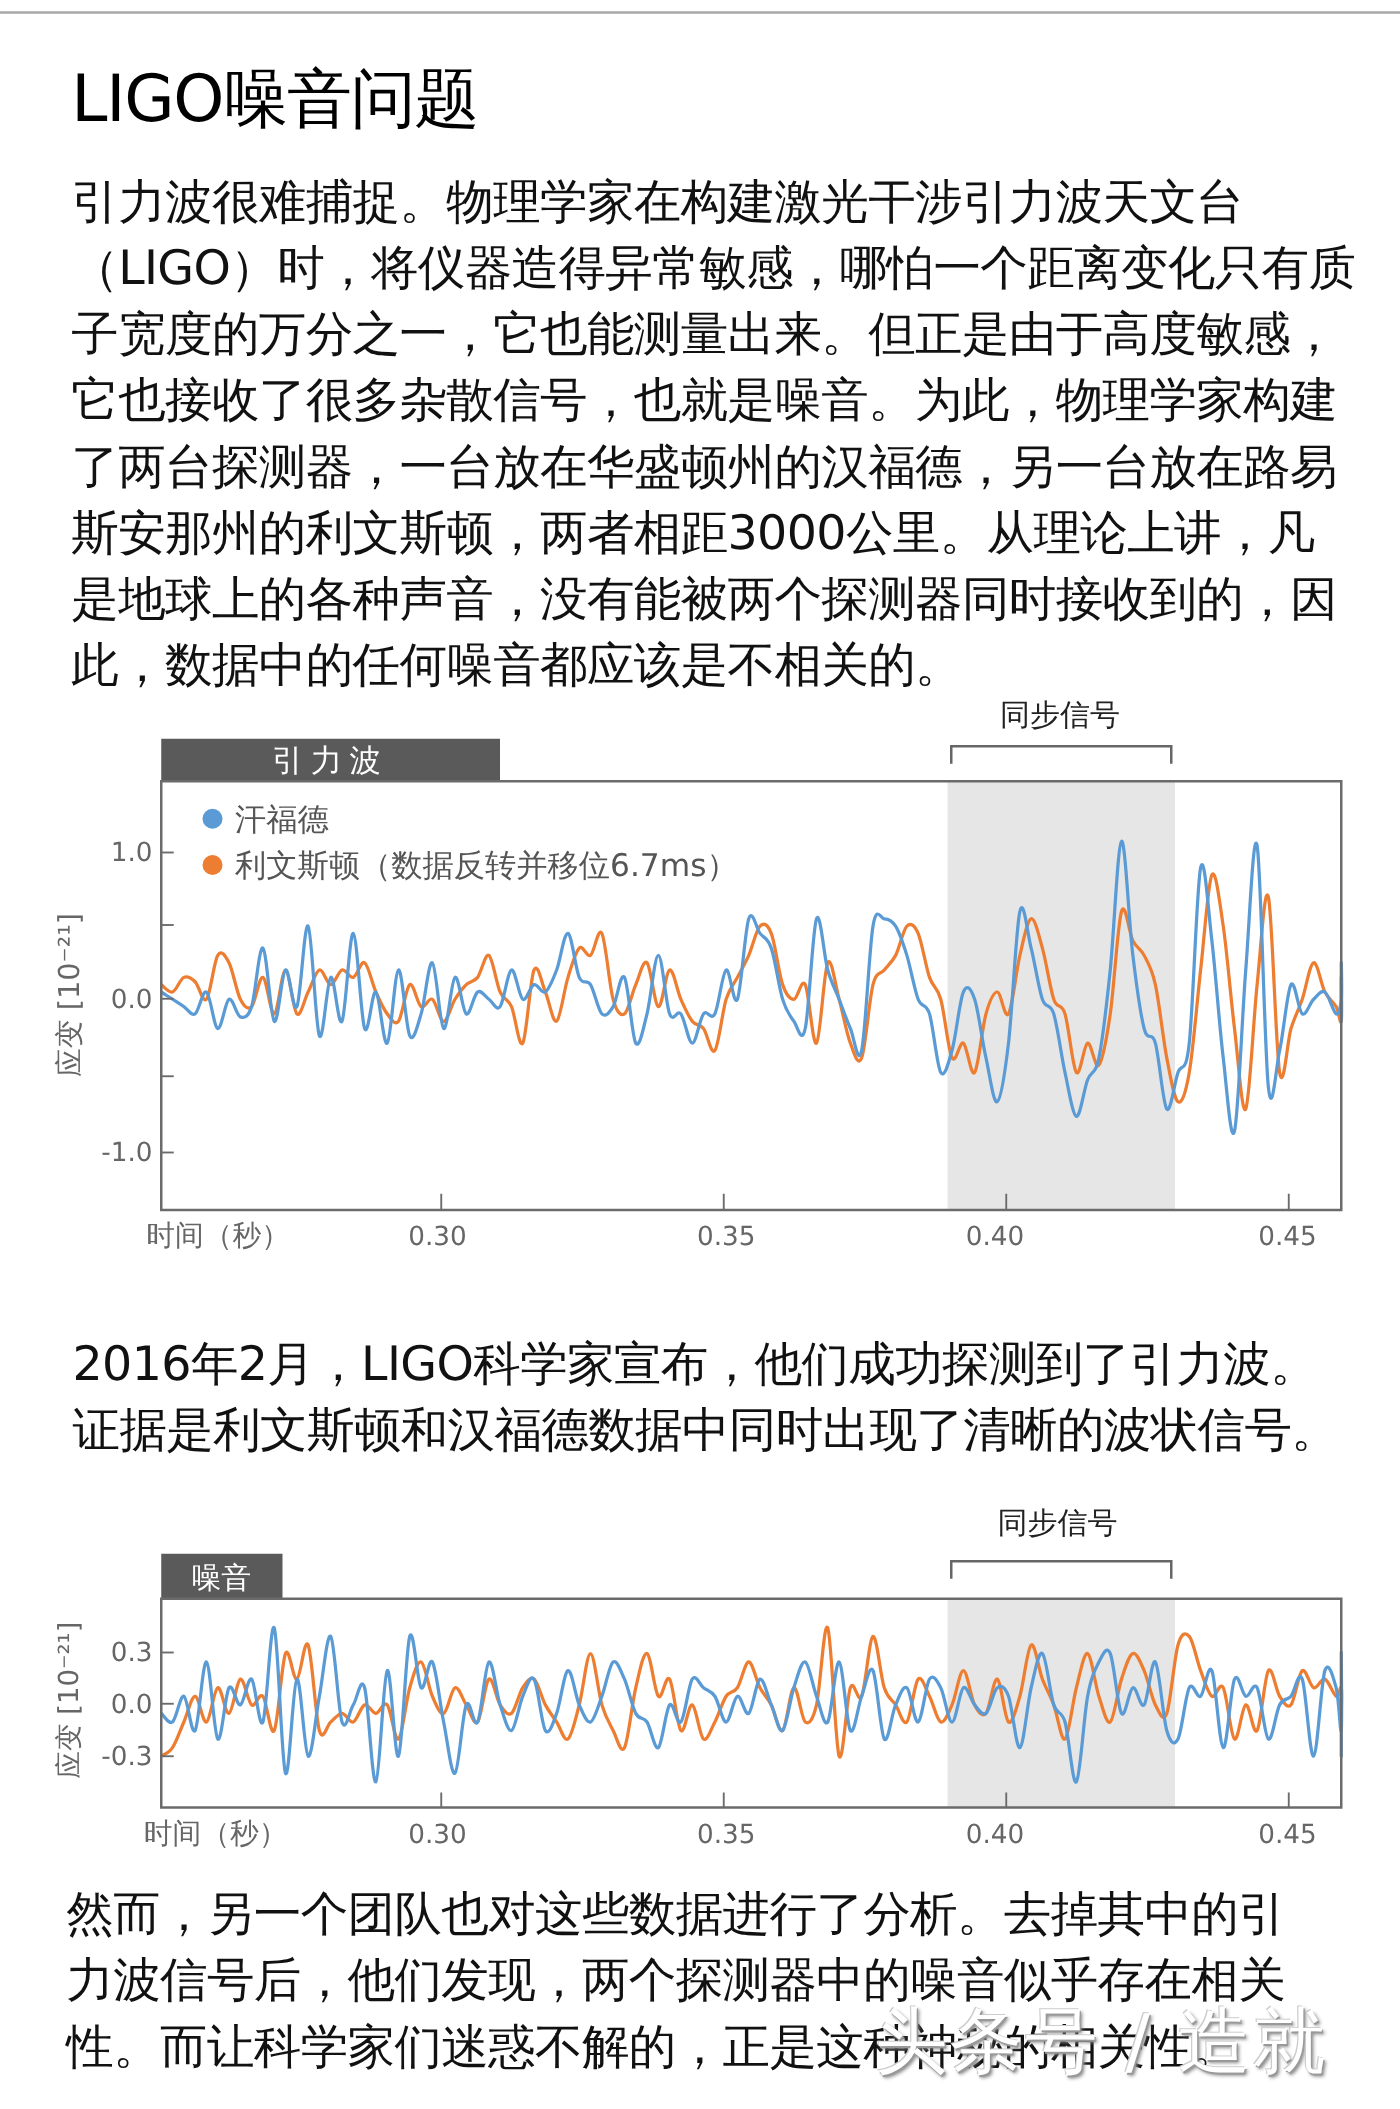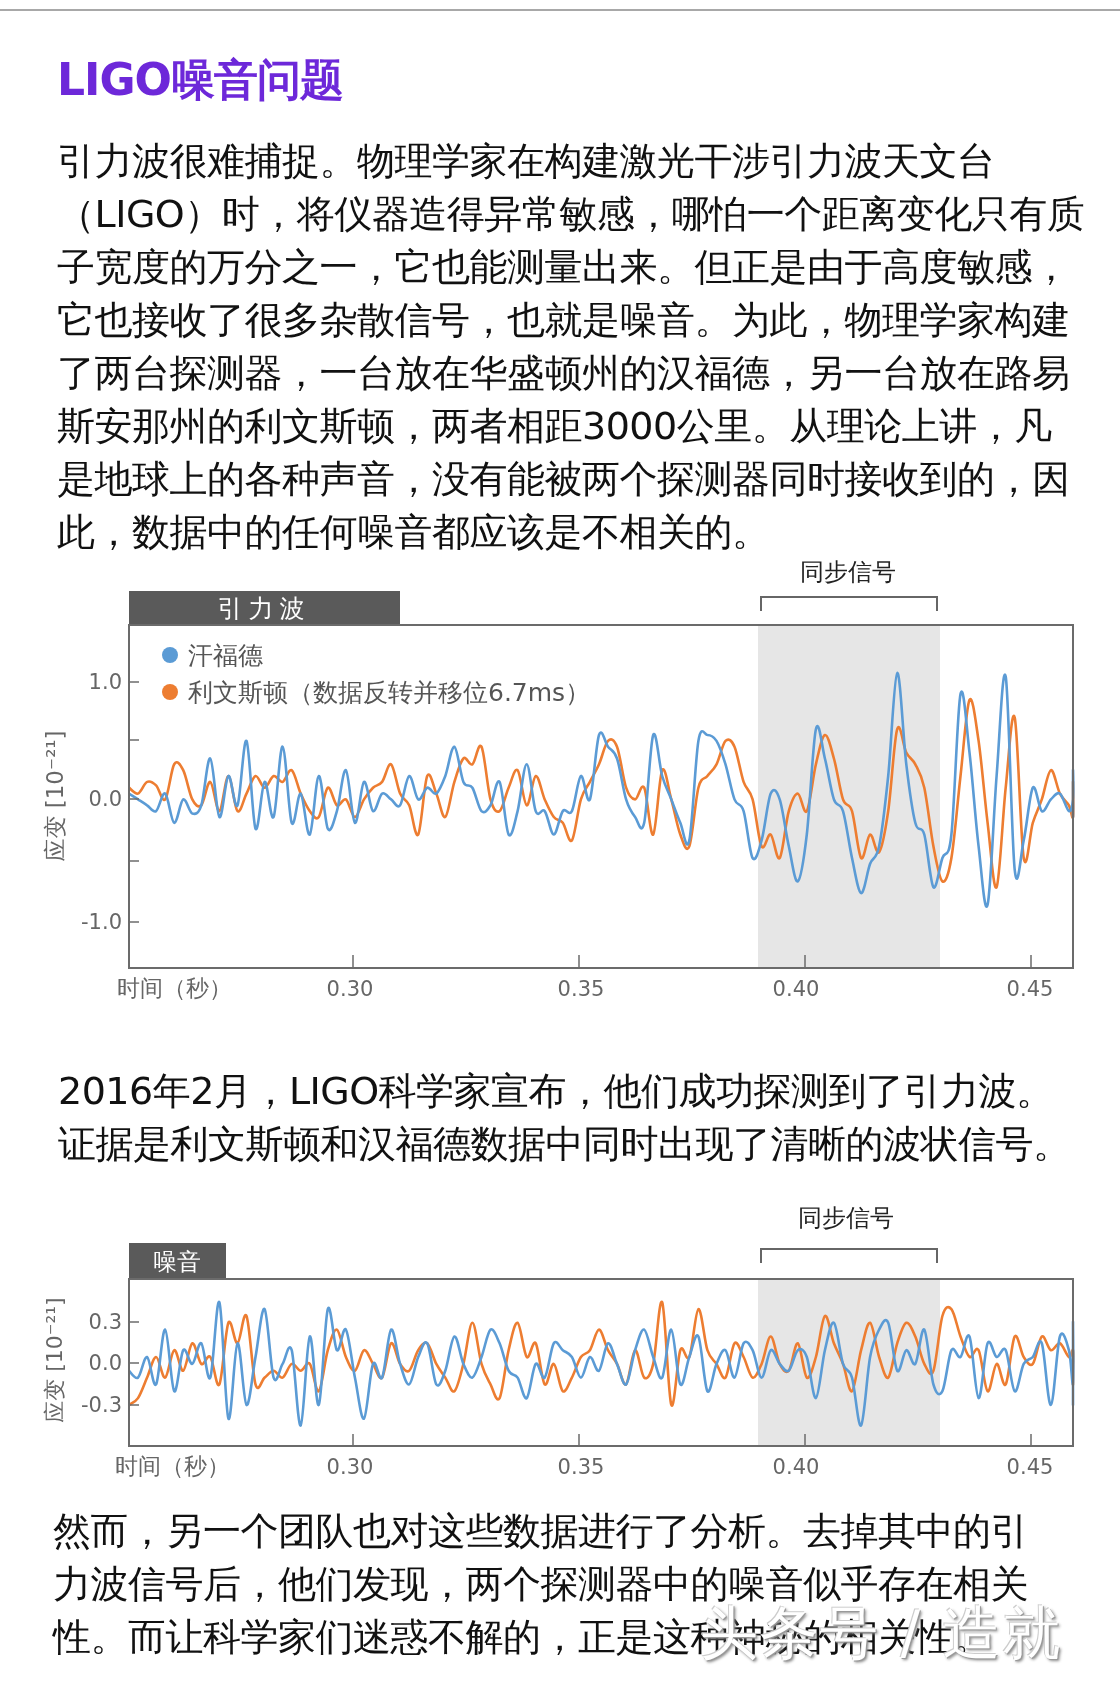--- a/index.html
+++ b/index.html
@@ -1,18 +1,18 @@
 <!DOCTYPE html>
 <html><head>
 <meta charset="utf-8">
 <style>
   html,body{margin:0;padding:0;background:#fff;}
   body{width:1120px;height:1687px;position:relative;overflow:hidden;font-family:"DejaVu Sans","Liberation Sans",sans-serif;color:#111;}
   .topline{position:absolute;left:0;top:9px;width:1120px;height:2px;background:#a8a8a8;}
-  .title{position:absolute;left:57px;top:40px;font-size:44px;line-height:80px;font-weight:700;letter-spacing:-1px;color:#6d28d9;}
+  .title{position:absolute;left:57px;top:40px;font-size:52px;line-height:80px;font-weight:400;letter-spacing:-1px;color:#000000;}
   .para{position:absolute;font-size:38px;line-height:53px;color:#111;letter-spacing:-0.5px;}
   #p1{left:57px;top:135px;width:1030px;}
   #p2{left:58px;top:1065px;width:1030px;}
   #p3{left:53px;top:1505px;width:1000px;}
   .chart{position:absolute;left:0;width:1120px;}
   svg text{font-family:"DejaVu Sans","Liberation Sans",sans-serif;}
   .watermark{position:absolute;left:700px;top:1595px;font-size:58px;color:#fff;letter-spacing:2px;
     text-shadow:1px 1px 0 #999,-1px -1px 0 #ccc,2px 2px 3px #888;}
 </style>
 </head>

